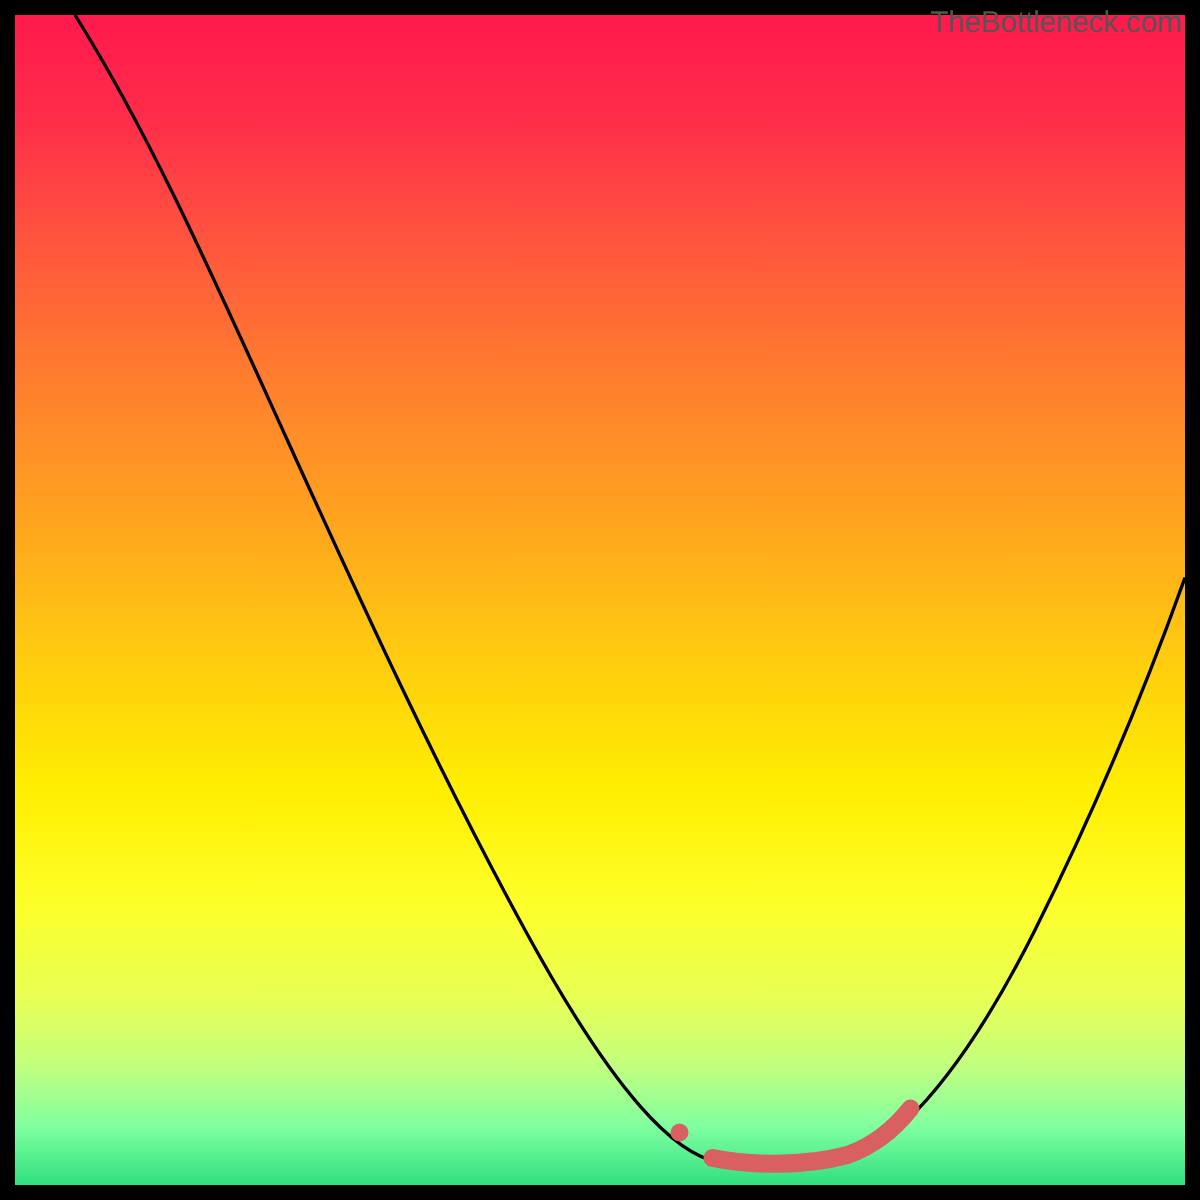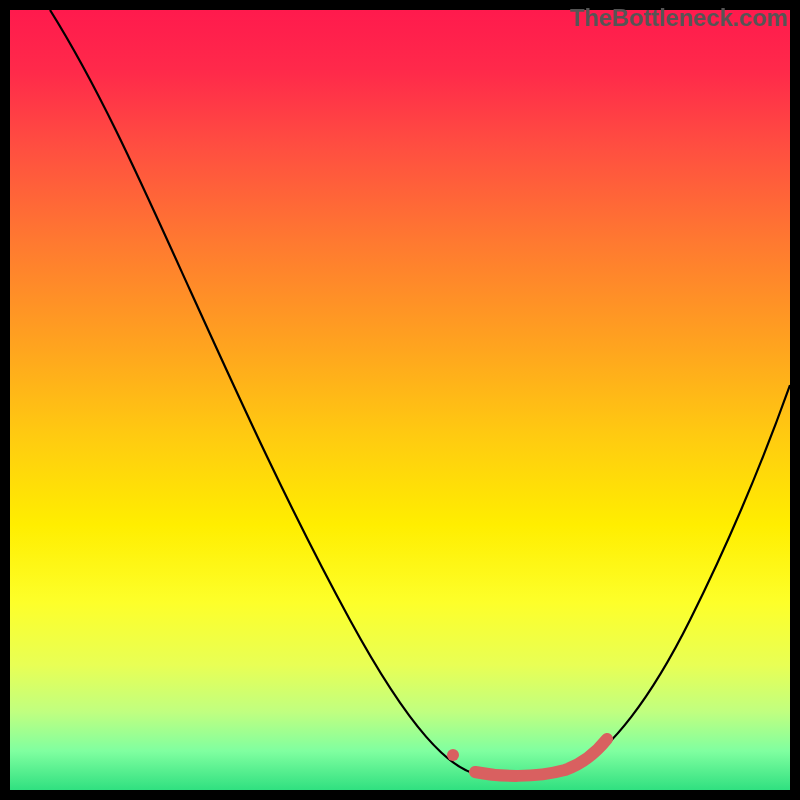--- a/index.html
+++ b/index.html
@@ -30,22 +30,22 @@
       #c0ff80 90%,
       #80ffa0 95%,
       #30e080 100%
     );
   }
   .watermark {
     position: absolute;
     top: 4px;
     right: 12px;
     color: #555;
-    font-size: 24px;
-    font-weight: 700;
+    font-size: 20px;
+    font-weight: 400;
     z-index: 5;
     letter-spacing: -0.2px;
   }
   svg.curve {
     position: absolute;
     left: 0;
     top: 0;
     width: 780px;
     height: 780px;
     z-index: 2;

